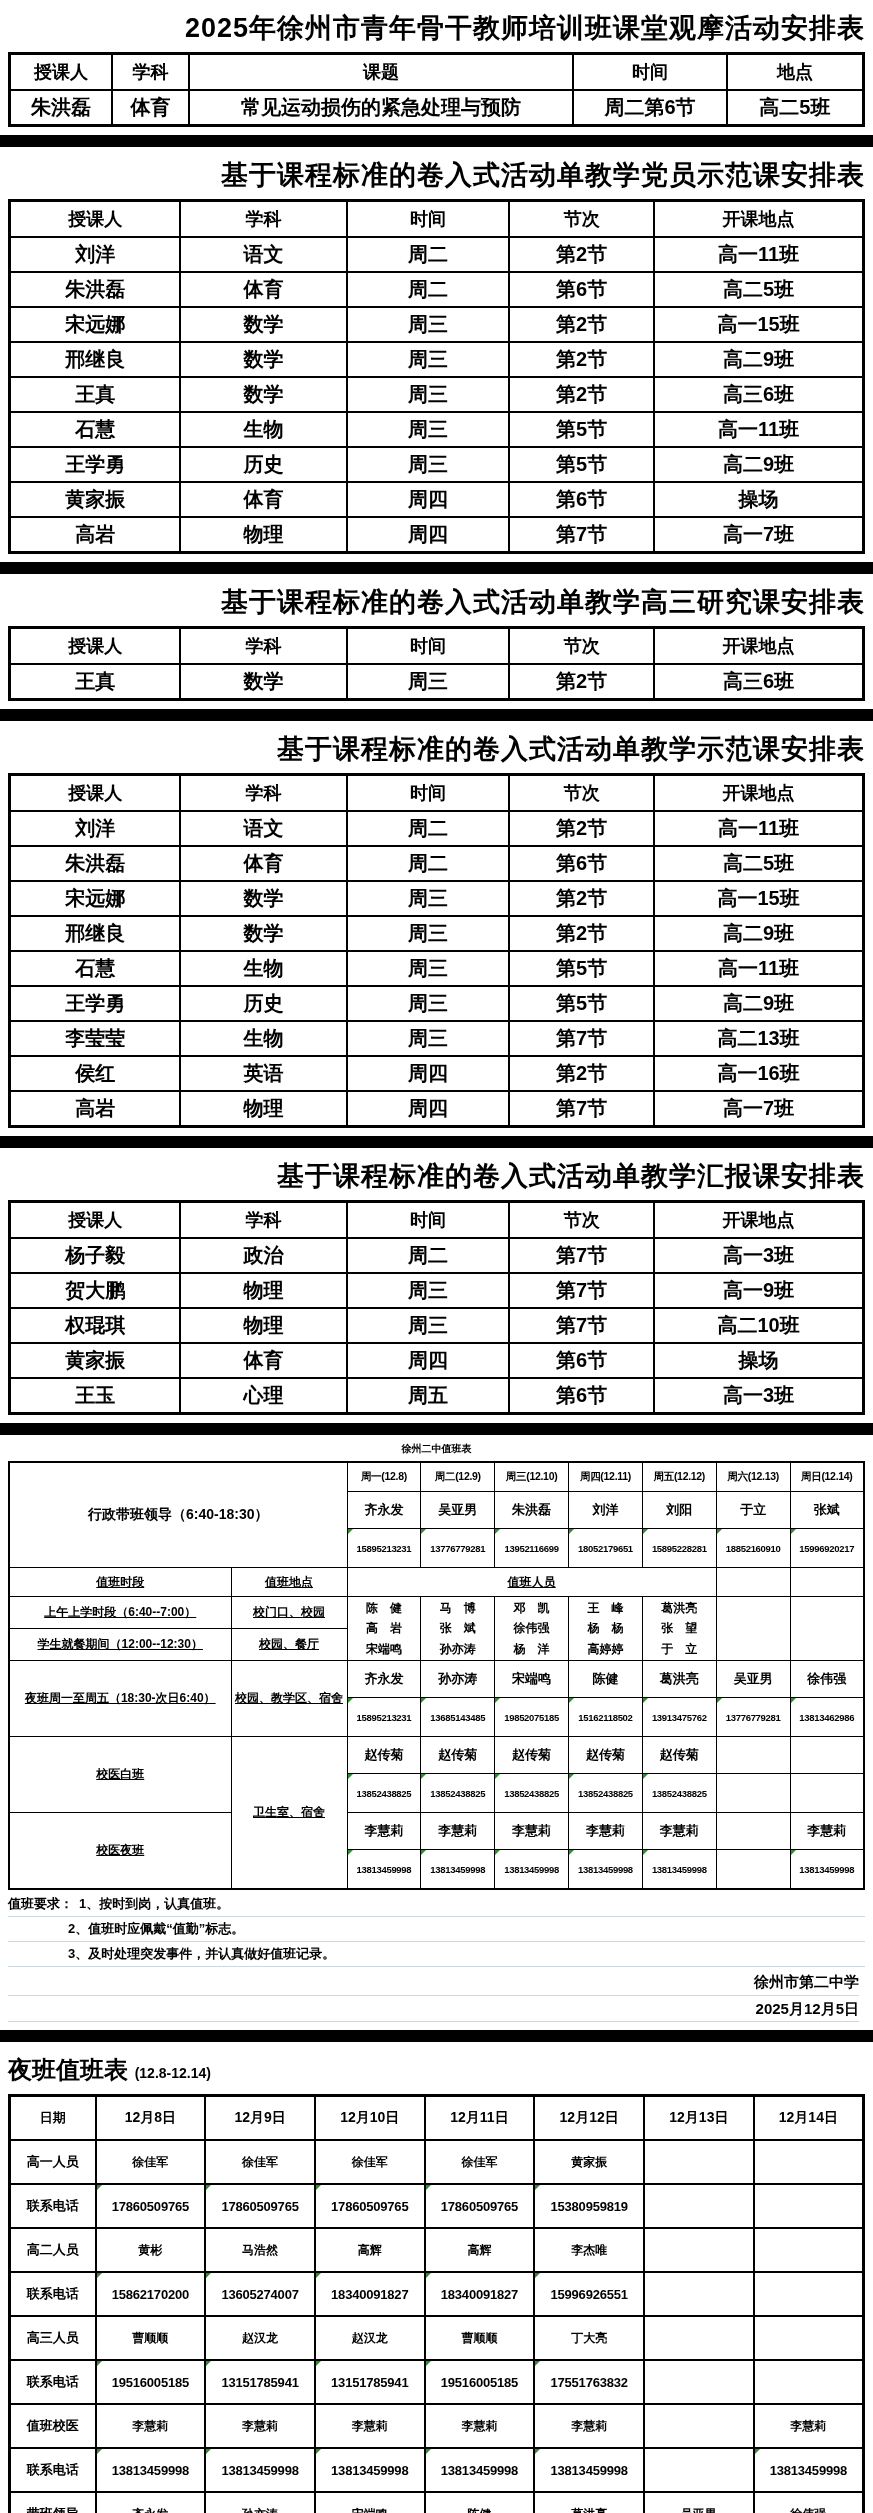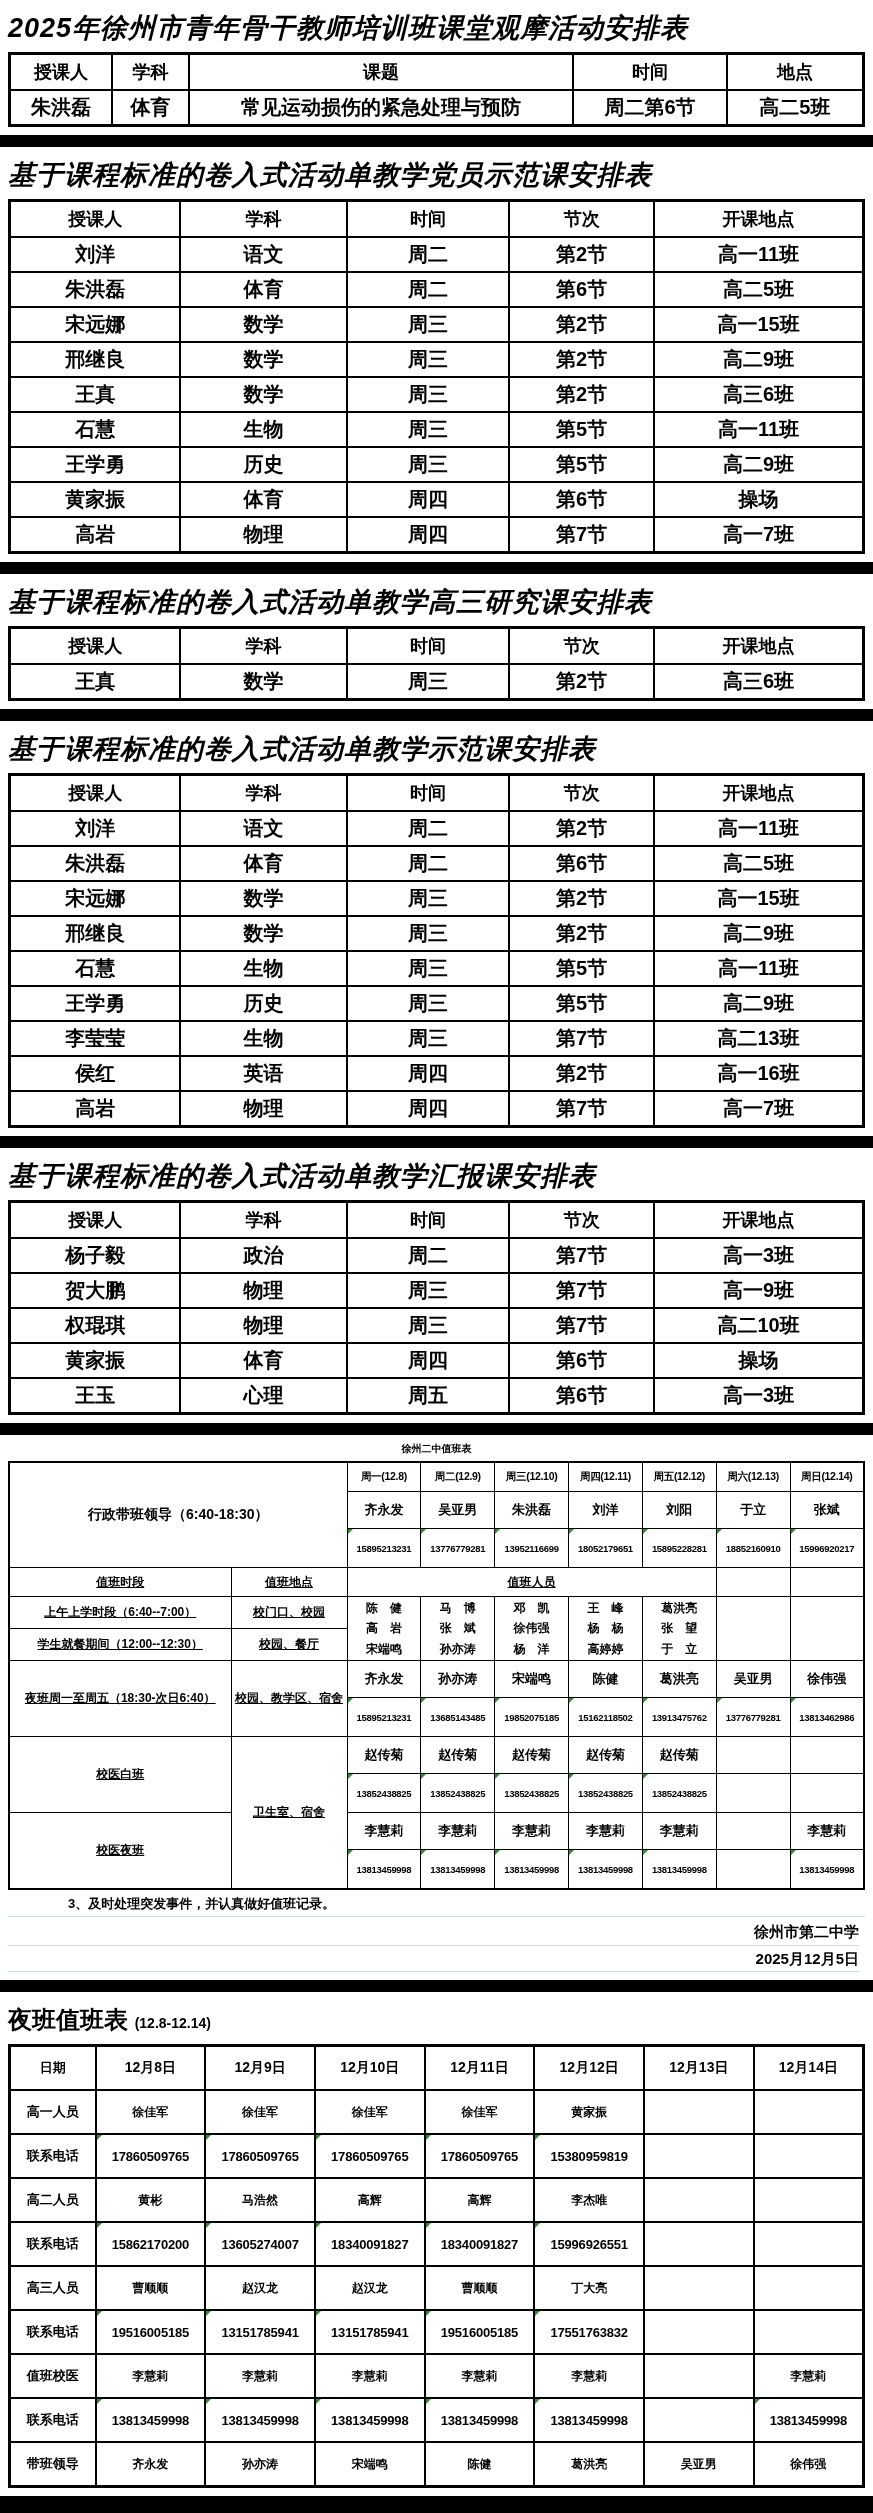--- a/index.html
+++ b/index.html
@@ -1,21 +1,21 @@
 <!DOCTYPE html>
 <html><head>
 <meta charset="utf-8">
 <style>
   html,body{margin:0;padding:0;}
   body{width:873px;background:#000;font-family:"Liberation Sans",sans-serif;color:#000;}
   .sheet{background:#fff;margin:0 0 12px 0;padding:2px 8px 8px 8px;}
   .sheet:last-child{margin-bottom:0;}
 
   
-  .big-title{font-size:27px;font-weight:bold;text-align:left;padding:8px 0 6px;letter-spacing:1px;font-style:italic;}
+  .big-title{font-size:27px;font-weight:bold;text-align:right;padding:8px 0 6px;letter-spacing:1px;}
   table.sched{width:100%;border-collapse:collapse;table-layout:fixed;border:3px solid #000;}
   .sched th,.sched td{border:2px solid #000;font-weight:bold;text-align:center;padding:3px 2px;overflow:hidden;}
   .sched th{font-size:18px;height:28px;}
   .sched td{font-size:20px;height:27px;}
   .t1 .sched th,{font-size:20px;}
 
   
   .duty-title{font-size:10px;font-weight:bold;text-align:center;padding:5px 0;}
   table.duty{width:100%;border-collapse:collapse;table-layout:fixed;border:2px solid #000;}
   .duty td{border:1px solid #000;font-weight:bold;text-align:center;font-size:12px;padding:1px;position:relative;height:26px;overflow:hidden;}
@@ -473,20 +473,25 @@
           <td class="phone">13813459998</td>
           <td class="phone">13813459998</td>
           <td class="phone">13813459998</td>
           <td class="phone">13813459998</td>
           <td></td>
           <td class="phone">13813459998</td>
         </tr>
   </tbody>
     </table>
   <div class="notes">
+    <div class="note-line">
+      <span class="note-label">值班要求：</span>
+      <span>1、按时到岗，认真值班。</span>
+    </div>
+    <div class="note-line indent">2、值班时应佩戴“值勤”标志。</div>
     <div class="note-line indent">3、及时处理突发事件，并认真做好值班记录。</div>
     <div class="sig">
       <div>徐州市第二中学</div>
       <div>2025月12月5日</div>
     </div>
   </div>
 </section>
 
 <section class="sheet">
   <div class="night-title">

